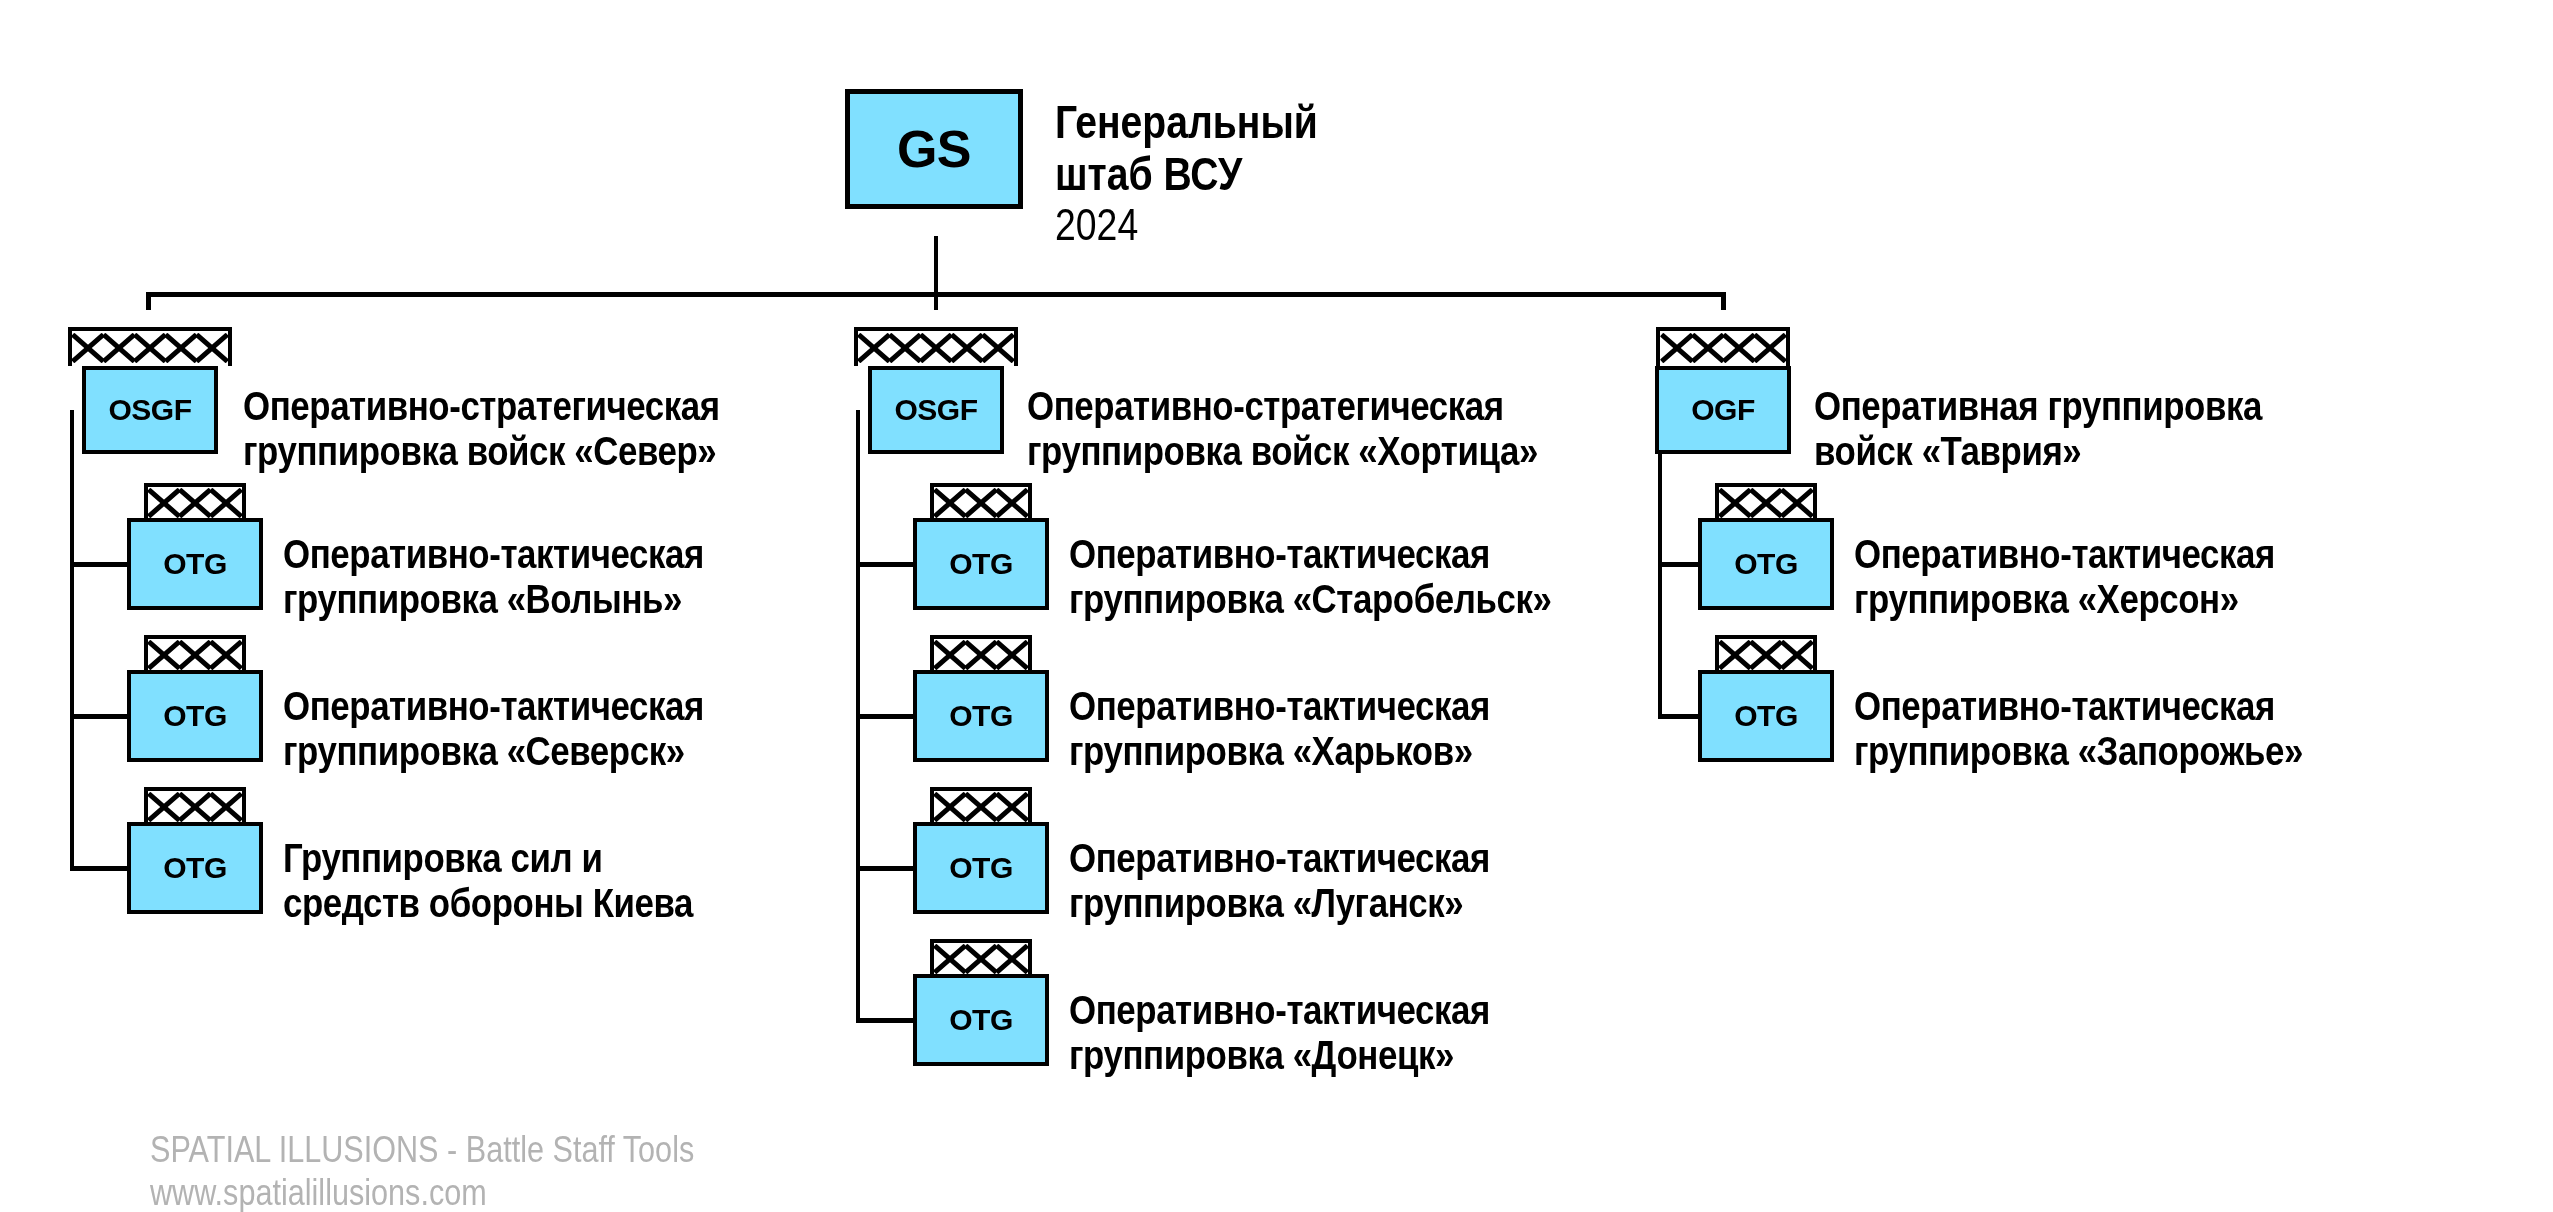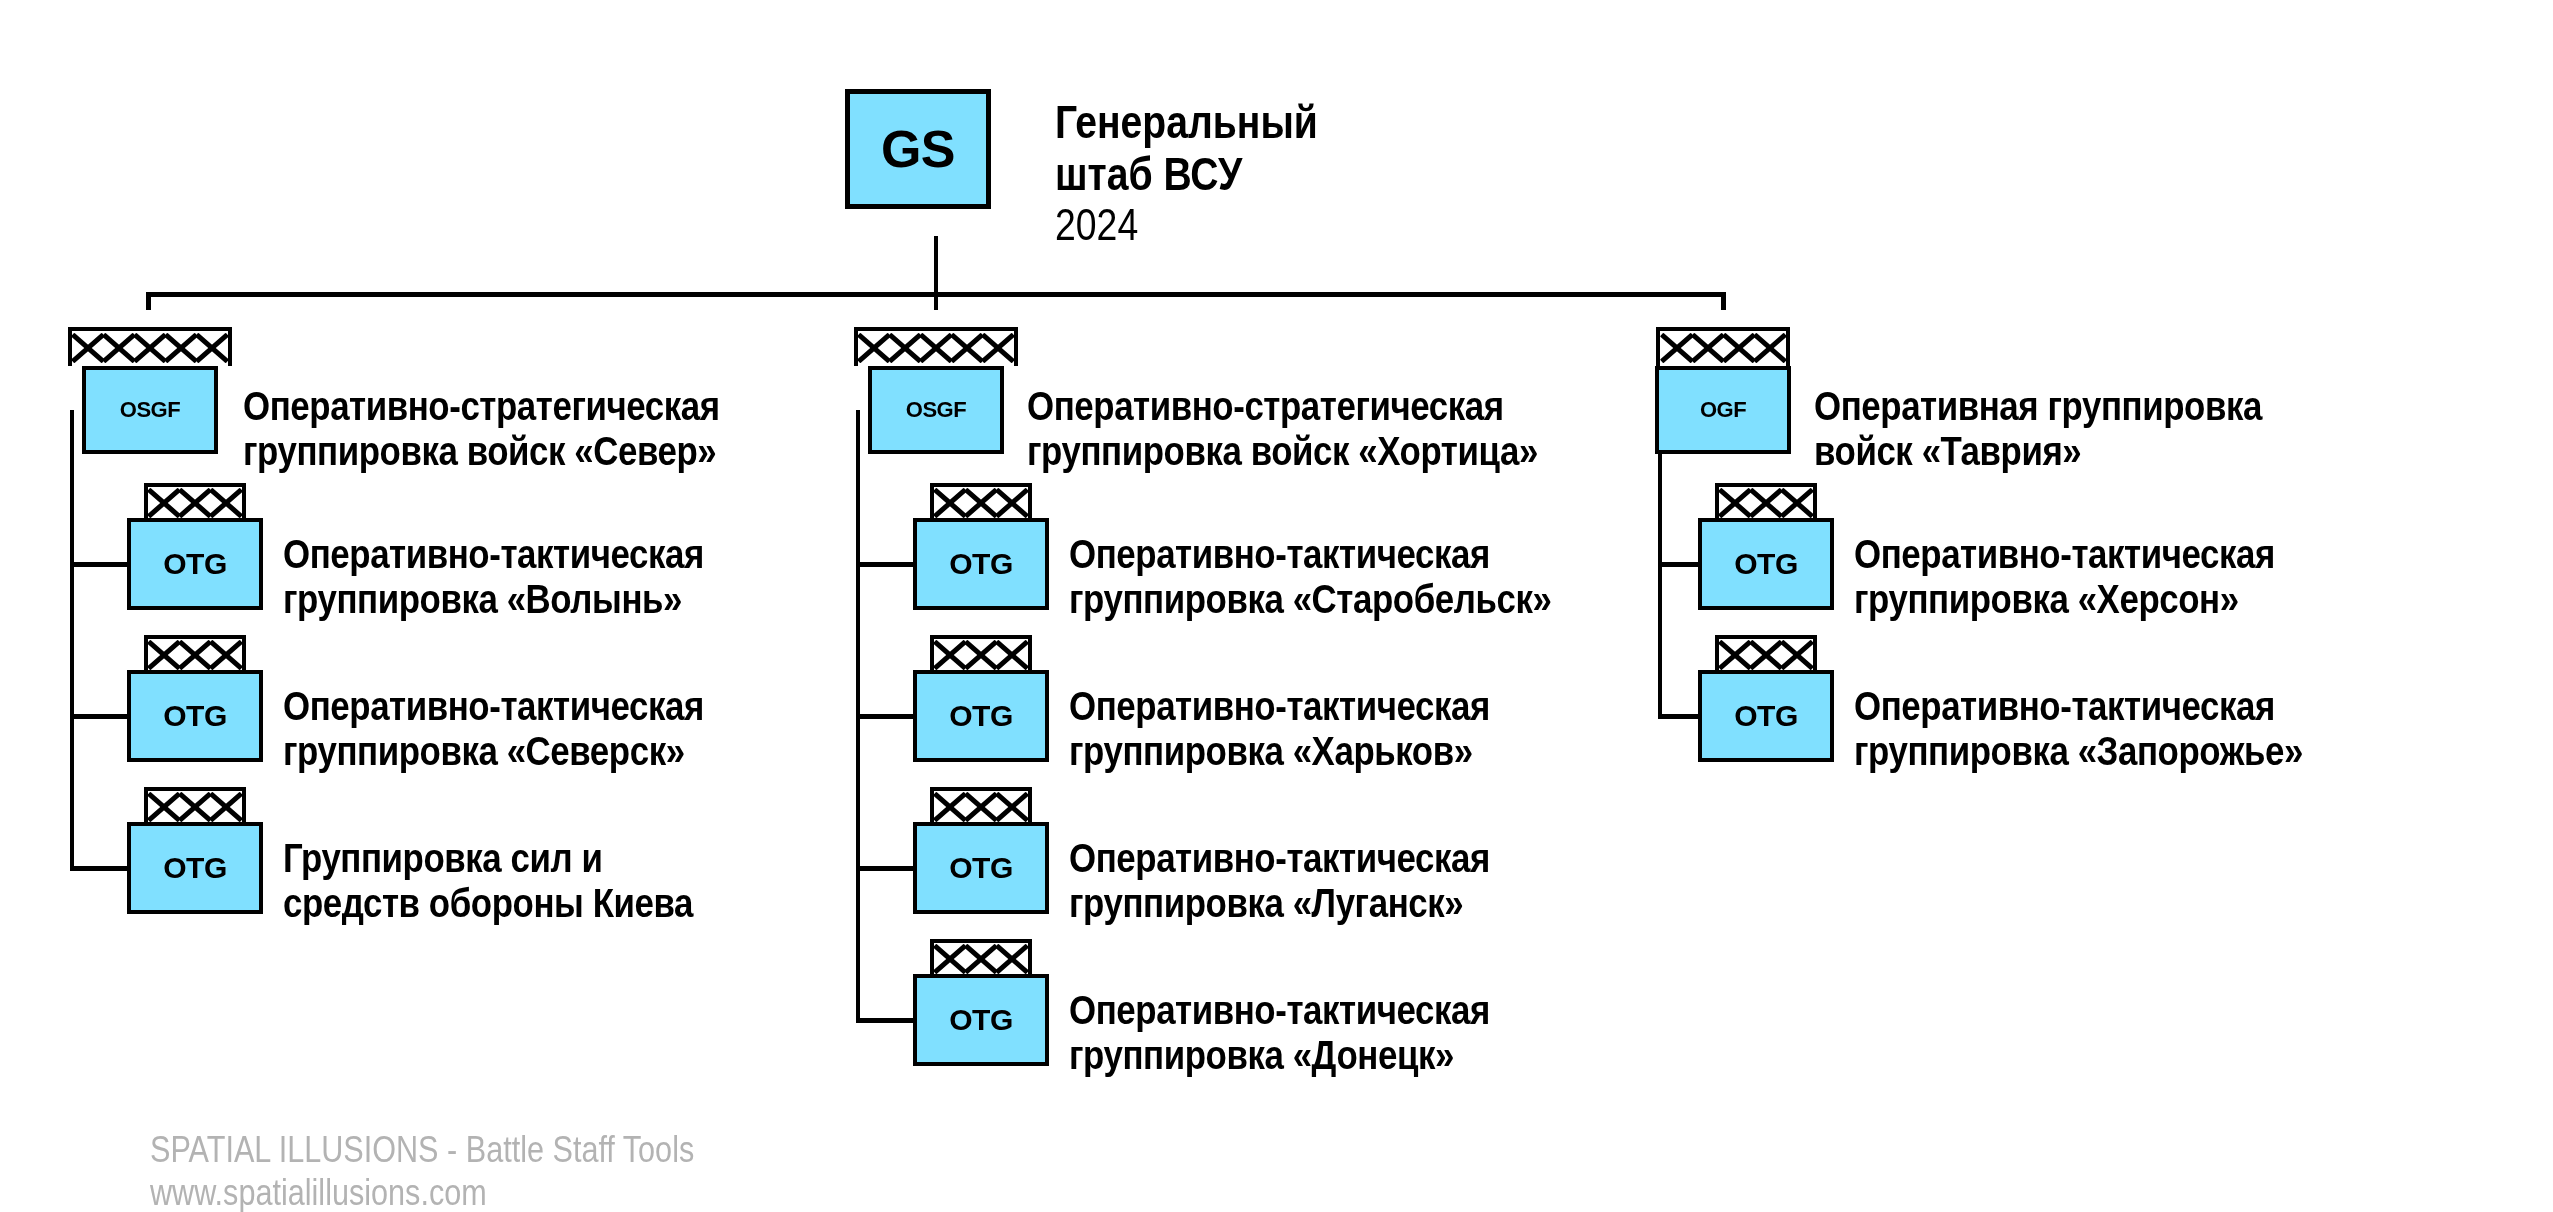--- a/index.html
+++ b/index.html
@@ -8,24 +8,24 @@
     font-family:"Liberation Sans","DejaVu Sans",sans-serif;color:#000;
   }
   .line{position:absolute;background:#000;z-index:1;}
   .gs-vert{left:934px;top:236px;width:4px;height:74px;}
   .bus{left:148px;top:292px;width:1577px;height:5px;}
 
   .unit-box{
     position:absolute;box-sizing:border-box;background:var(--unit-fill,#80E0FF);
     border:4px solid #000;display:flex;align-items:center;justify-content:center;z-index:2;
   }
-  .gs-box{left:845px;top:89px;width:146px;height:120px;border-width:5px;}
+  .gs-box{left:845px;top:89px;width:178px;height:120px;border-width:5px;}
   .sym{font-weight:bold;letter-spacing:-0.5px;line-height:1;}
   .gs-sym{font-size:52px;}
-  .root-sym{font-size:22px;}
+  .root-sym{font-size:30px;}
   .child-sym{font-size:30px;}
 
   .ech{
     position:absolute;box-sizing:border-box;background:#fff;border:4px solid #000;
     display:flex;justify-content:center;z-index:2;
   }
   .ech-bracket{border-bottom:none;align-items:flex-start;padding-top:3px;height:39px;top:327px;}
   .ech-rect{border-bottom:none;align-items:flex-start;padding-top:2px;height:35px;width:102px;}
   .x{position:relative;display:inline-block;width:31px;height:27px;flex:none;}
   .x::before,.x::after{

